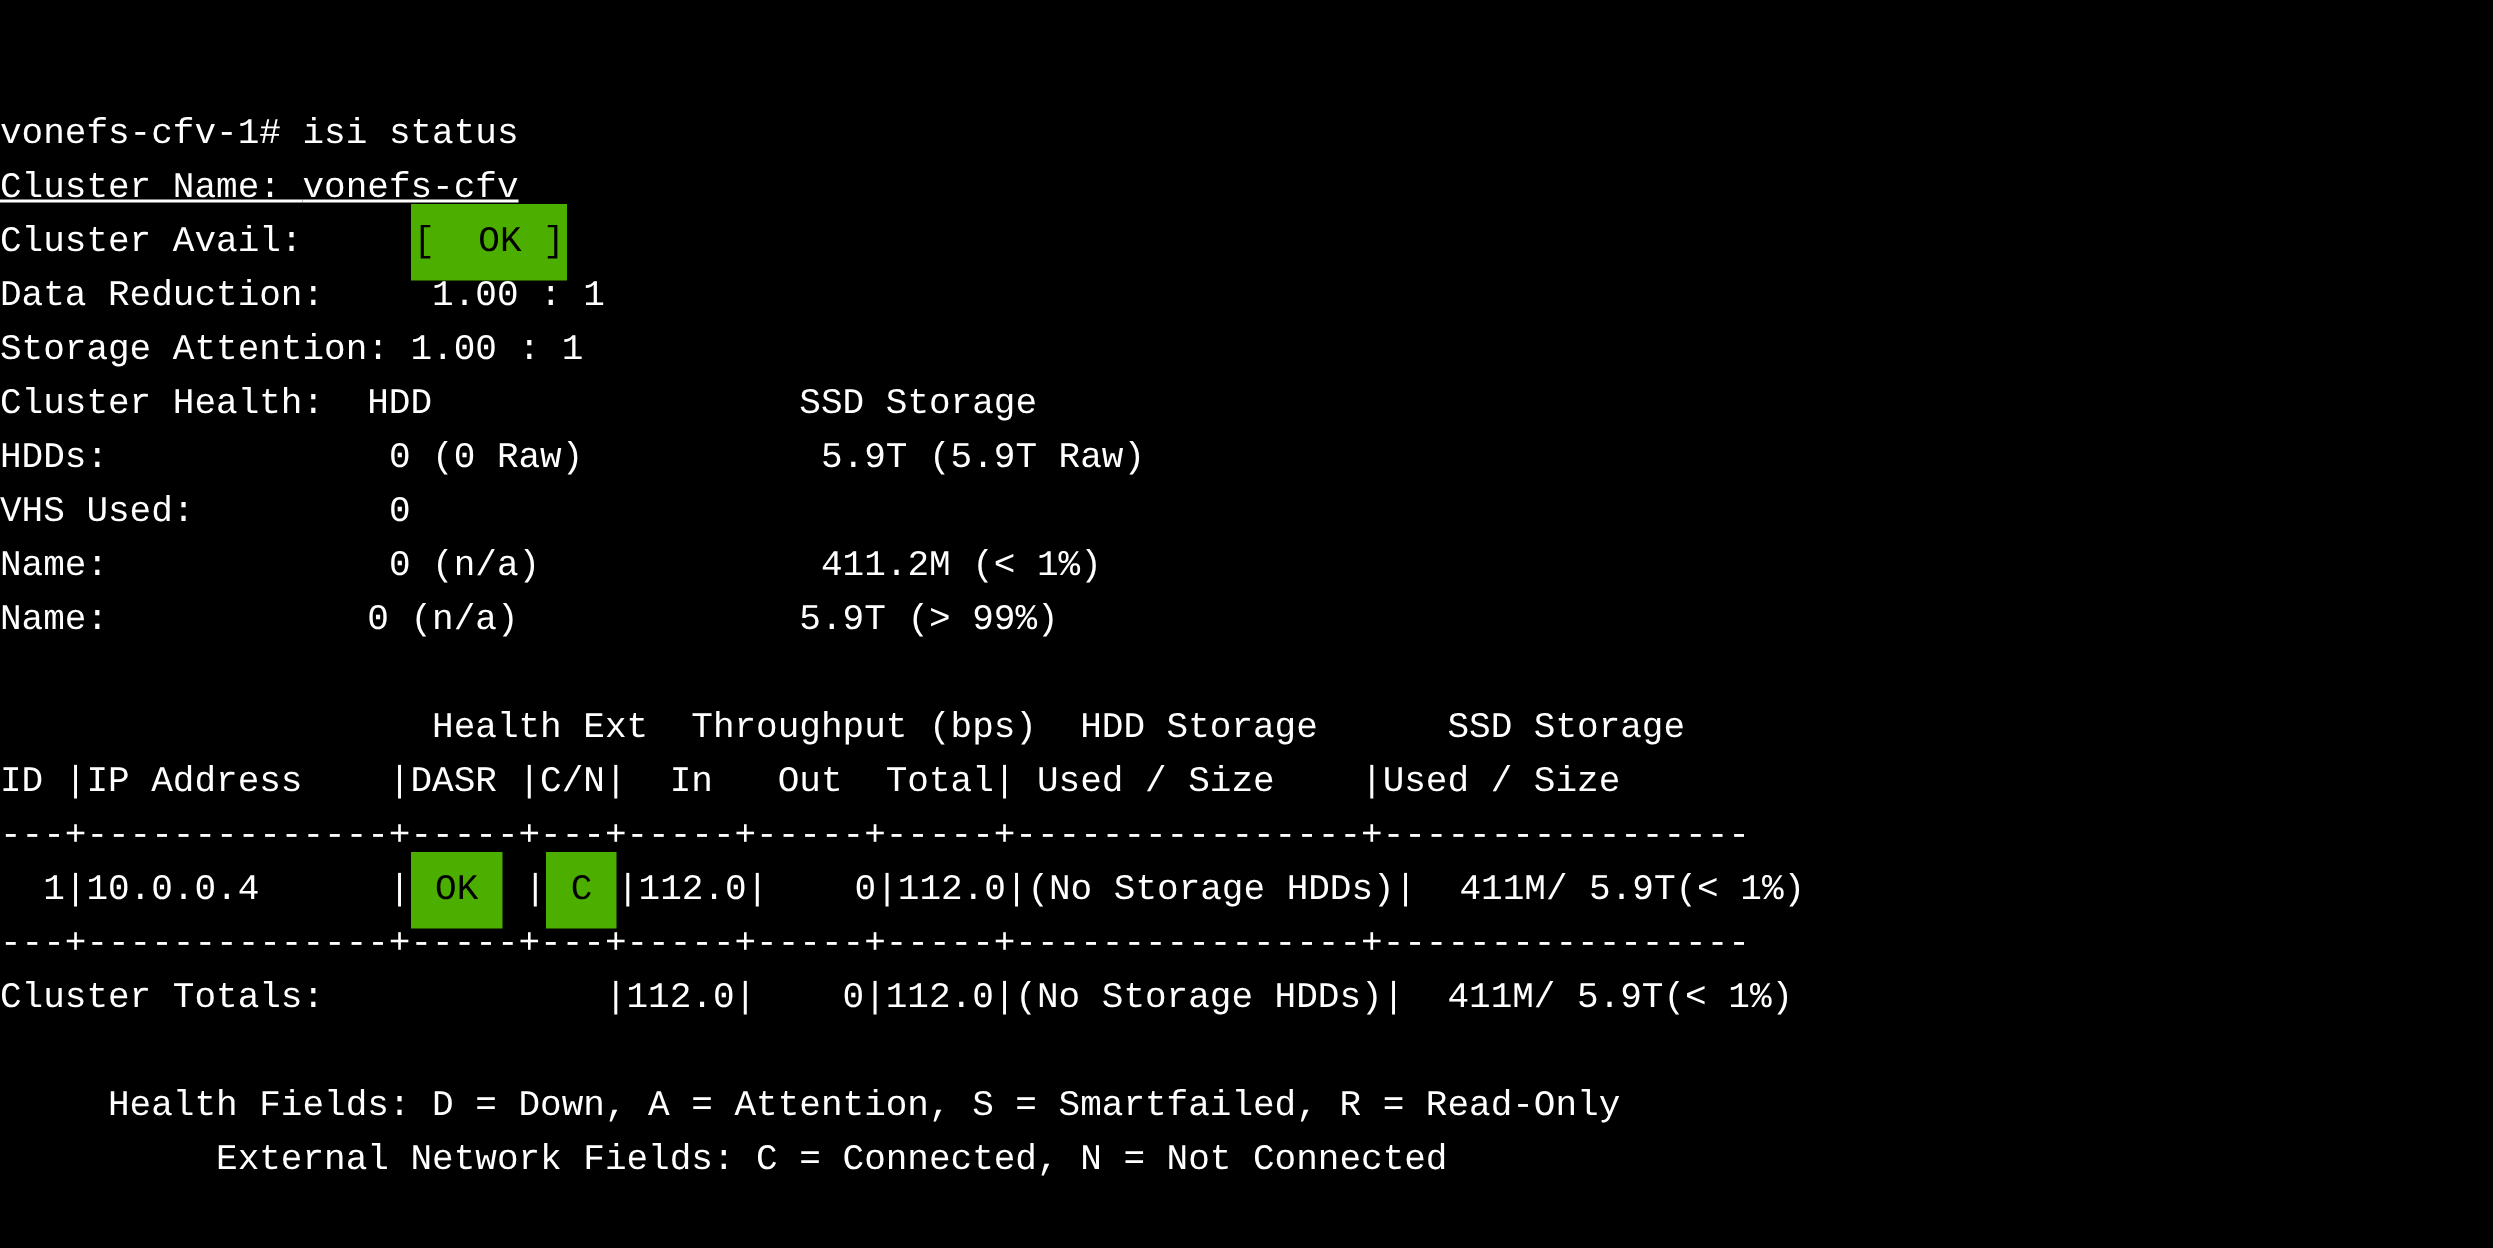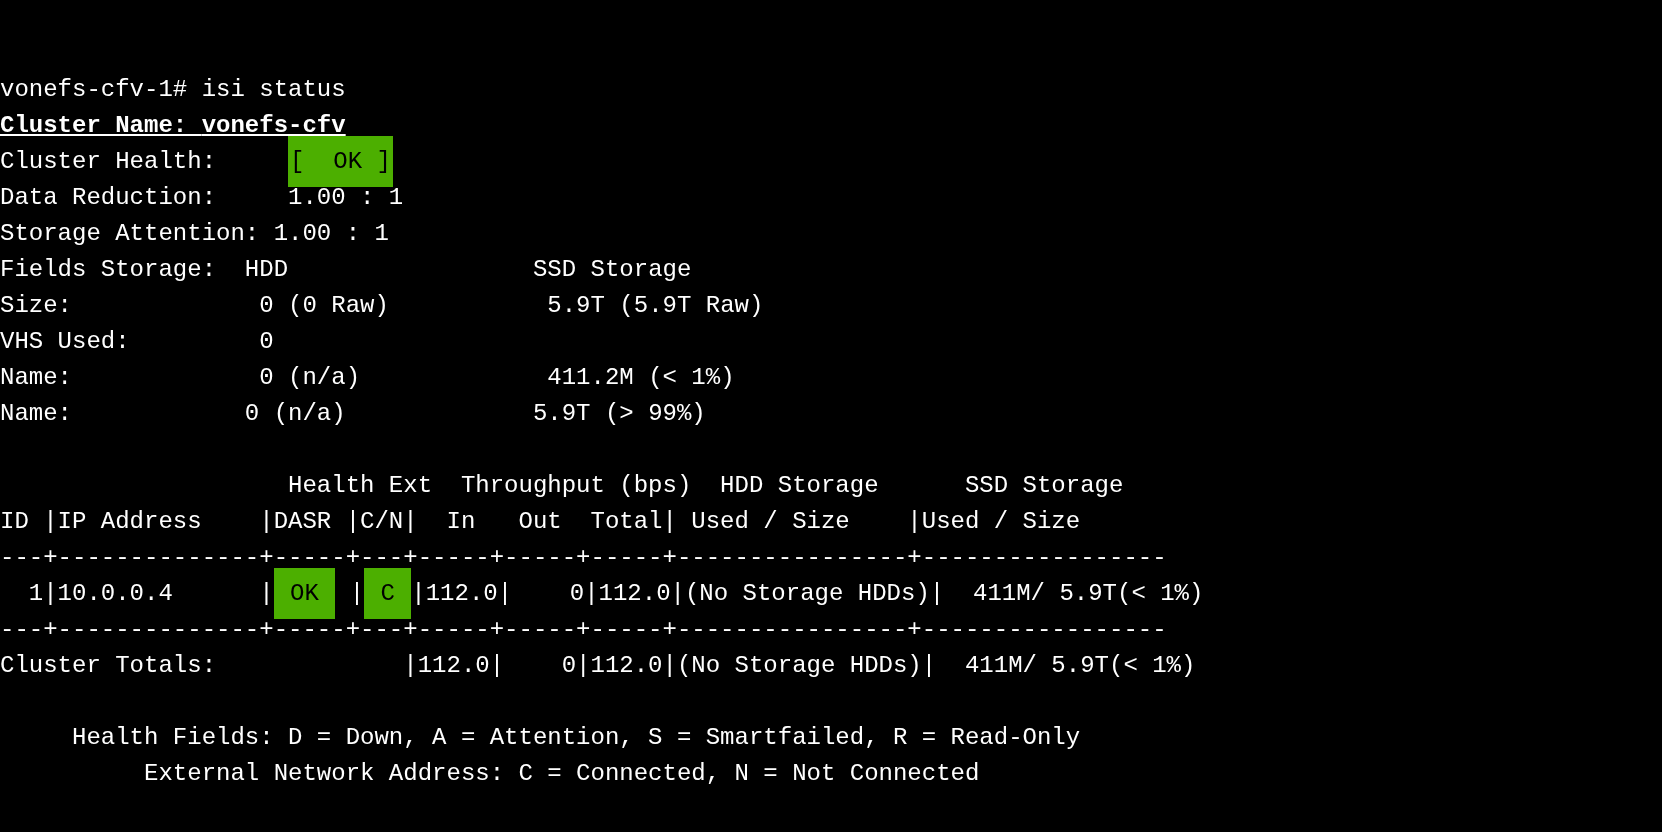--- a/index.html
+++ b/index.html
@@ -11,41 +11,41 @@
       padding: 0;
       white-space: pre;
       line-height: 1.5;
     }
     .ok-badge {
       background-color: #4caf00;
       color: #000000;
       padding: 12px 2px;
     }
     .bold-underline {
-      font-weight: bold;
+      font-weight: normal;
       text-decoration: underline;
       text-align: center;
     }
   </style>
 </head>
 <body>
 
 <span>vonefs-cfv-1</span># <span>isi status</span>
 <span class="bold-underline">Cluster Name: </span><span class="bold-underline">vonefs-cfv</span>
-<span>Cluster Health:     </span><span class="ok-badge">[  OK ]</span>
+<span>Cluster Avail:     </span><span class="ok-badge">[  OK ]</span>
 <span>Data Reduction:     </span><span>1.00 : 1</span>
 <span>Storage Attention: </span><span>1.00 : 1</span>
-<span>Fields Storage:  </span><span>HDD</span>                 <span>SSD Storage</span>
-<span>Size:             </span><span>0 (0 Raw)</span>           <span>5.9T (5.9T Raw)</span>
+<span>Cluster Health:  </span><span>HDD</span>                 <span>SSD Storage</span>
+<span>HDDs:             </span><span>0 (0 Raw)</span>           <span>5.9T (5.9T Raw)</span>
 <span>VHS Used:         </span><span>0</span>
 <span>Name:             </span><span>0 (n/a)</span>             <span>411.2M (&lt; 1%)</span>
 <span>Name:            </span><span>0 (n/a)</span>             <span>5.9T (&gt; 99%)</span>
 
 <span>                    Health Ext  Throughput (bps)  HDD Storage      SSD Storage</span>
 <span>ID |IP Address    |DASR |C/N|  In   Out  Total| Used / Size    |Used / Size</span>
 <span>---+--------------+-----+---+-----+-----+-----+----------------+-----------------</span>
 <span>  1|10.0.0.4      |</span><span class="ok-badge"> OK </span><span> |</span><span class="ok-badge"> C </span><span>|112.0|    0|112.0|(No Storage HDDs)|  411M/ 5.9T(&lt; 1%)</span>
 <span>---+--------------+-----+---+-----+-----+-----+----------------+-----------------</span>
 <span>Cluster Totals:             |112.0|    0|112.0|(No Storage HDDs)|  411M/ 5.9T(&lt; 1%)</span>
 
 <span>     Health Fields: D = Down, A = Attention, S = Smartfailed, R = Read-Only</span>
-<span>          External Network Address: C = Connected, N = Not Connected</span>
+<span>          External Network Fields: C = Connected, N = Not Connected</span>
 
 
 </body></html>

